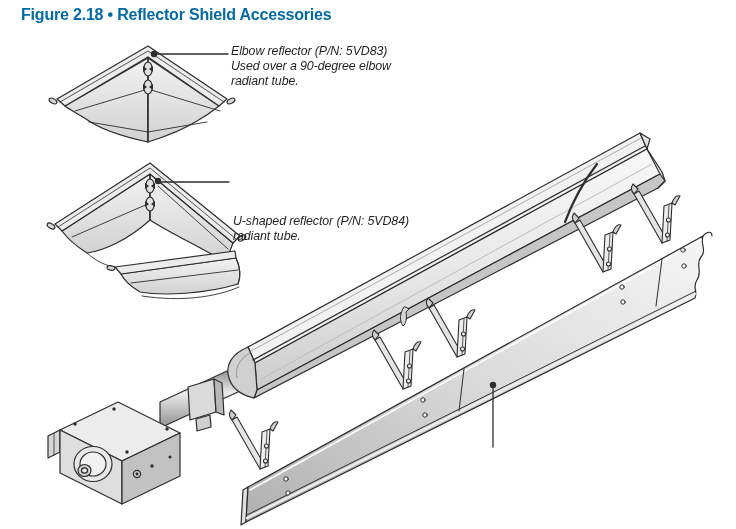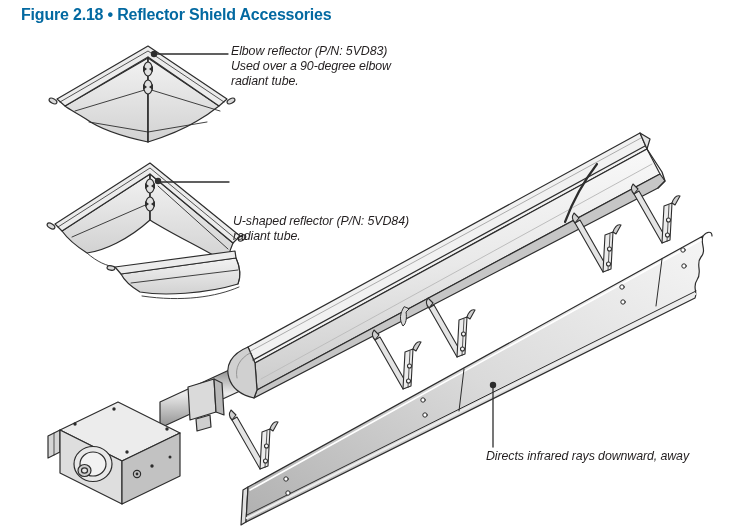--- a/index.html
+++ b/index.html
@@ -195,16 +195,15 @@
     <div>Used over a 90-degree elbow</div>
     <div>radiant tube.</div>
   </div>
 
   <div class="callout callout-u">
     <div>U-shaped reflector (P/N: 5VD84)</div>
     <div>radiant tube.</div>
   </div>
 
   <div class="callout callout-side">
-    <div>Directs infrared rays downward, away</div>
   </div>
 
 </div>
 
 </body></html>

